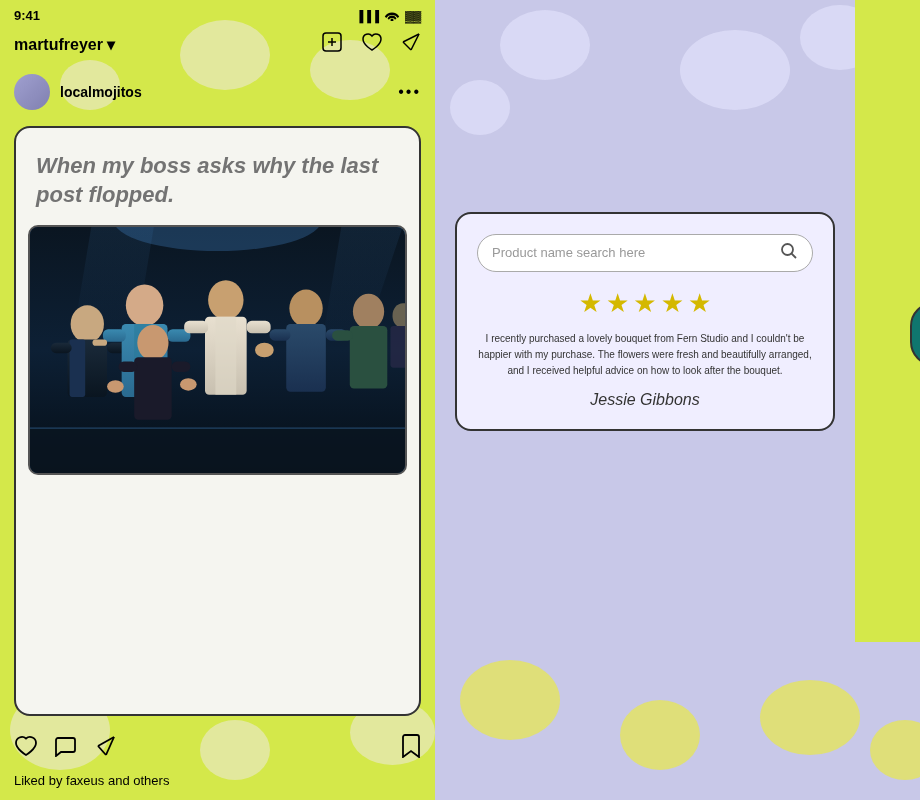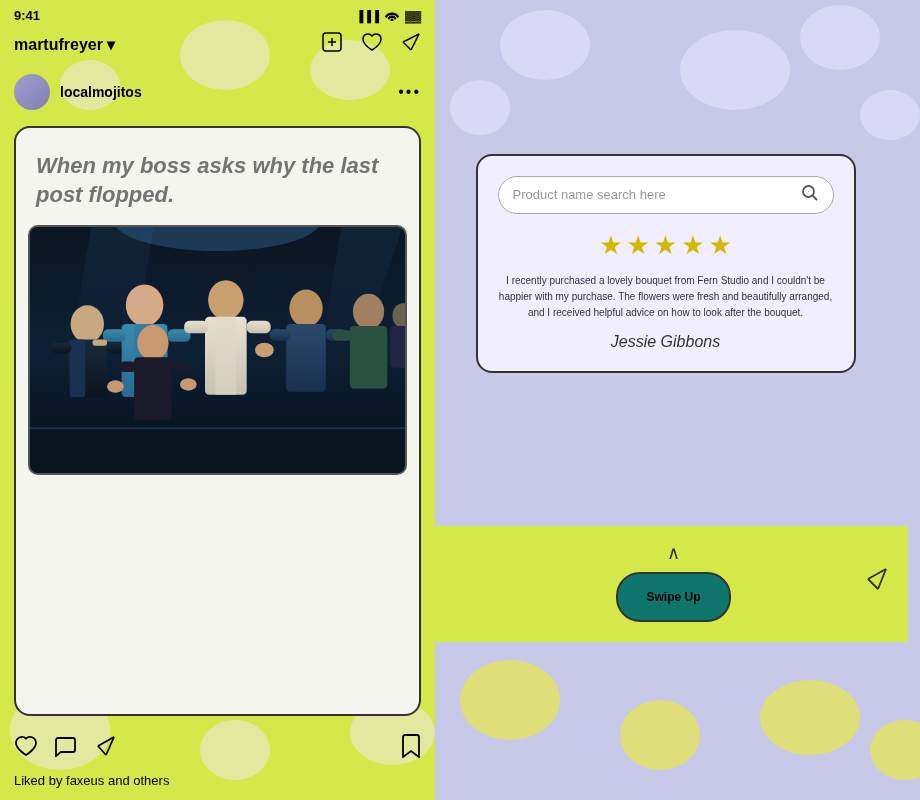--- a/index.html
+++ b/index.html
@@ -159,26 +159,26 @@
 
     .liked-by {
       padding: 4px 14px 12px;
       font-size: 13px;
       font-weight: 500;
     }
 
     
     .right-panel {
       position: absolute;
-      right: 12px;
+      right: 0;
       top: 0;
       width: 485px;
       height: 642px;
       display: flex;
-      flex-direction: column;
+      flex-direction: row;
     }
 
     
     .review-area {
       flex: 1;
       display: flex;
       align-items: center;
       justify-content: center;
       padding: 20px;
     }

